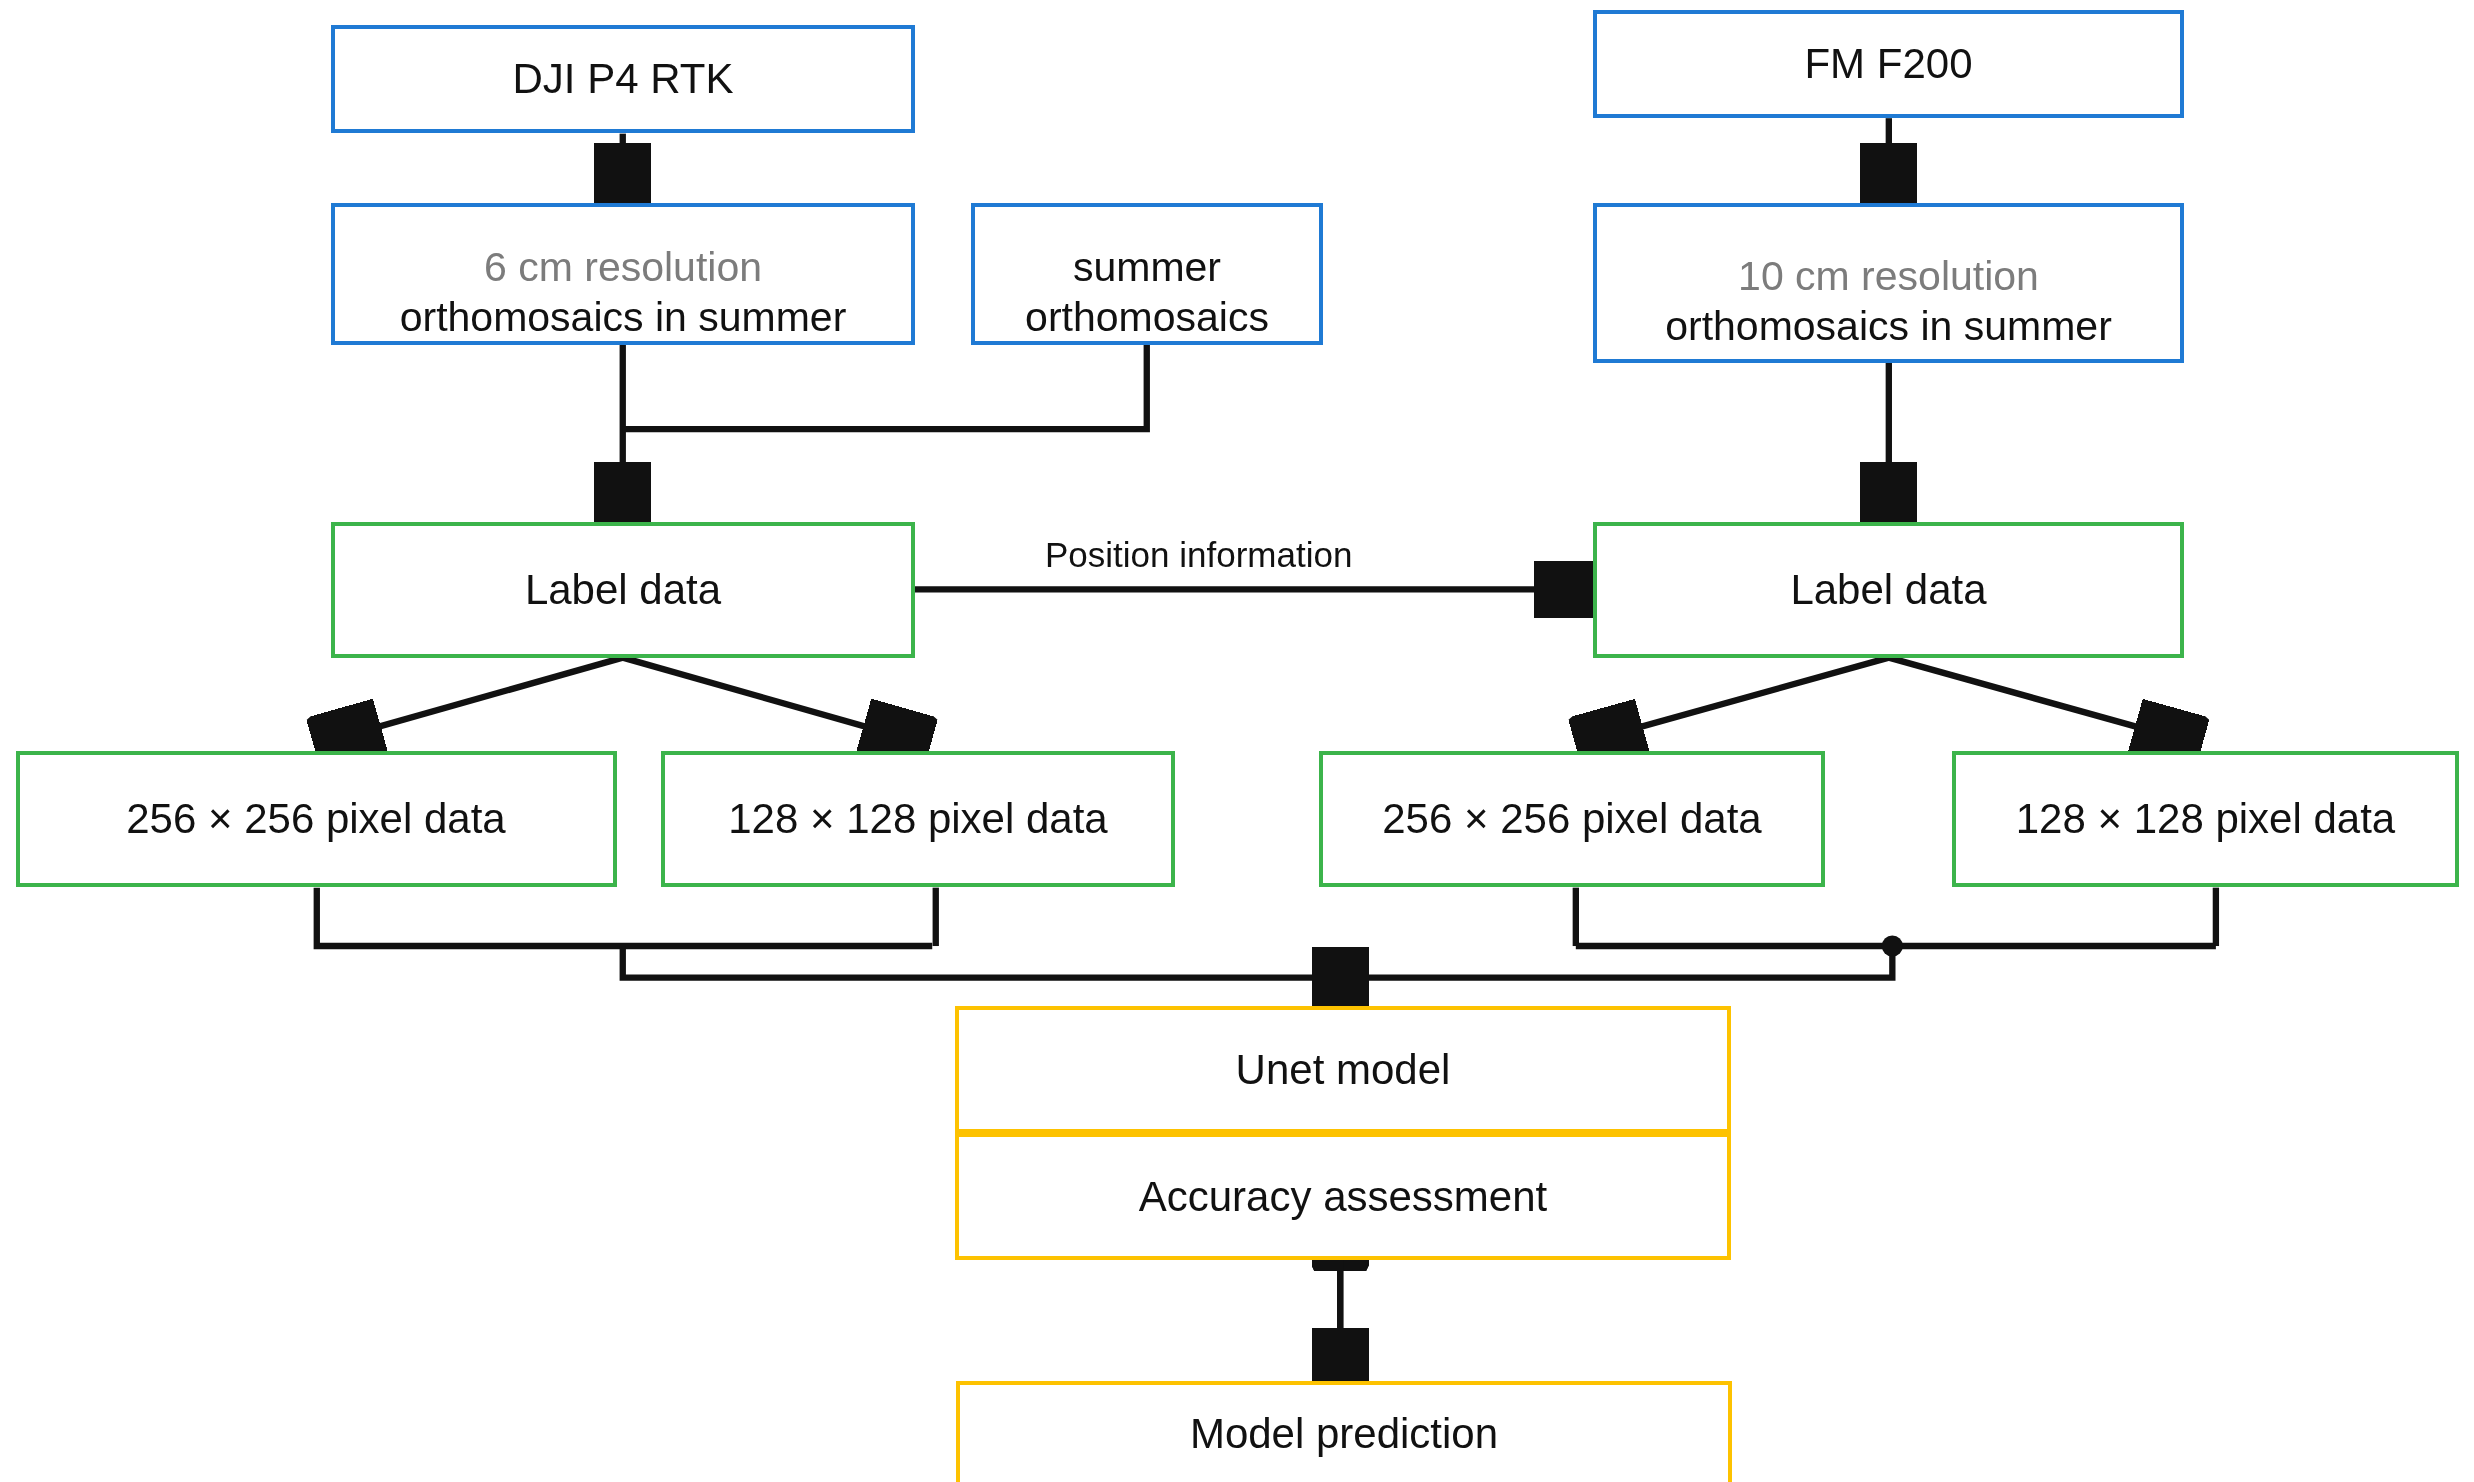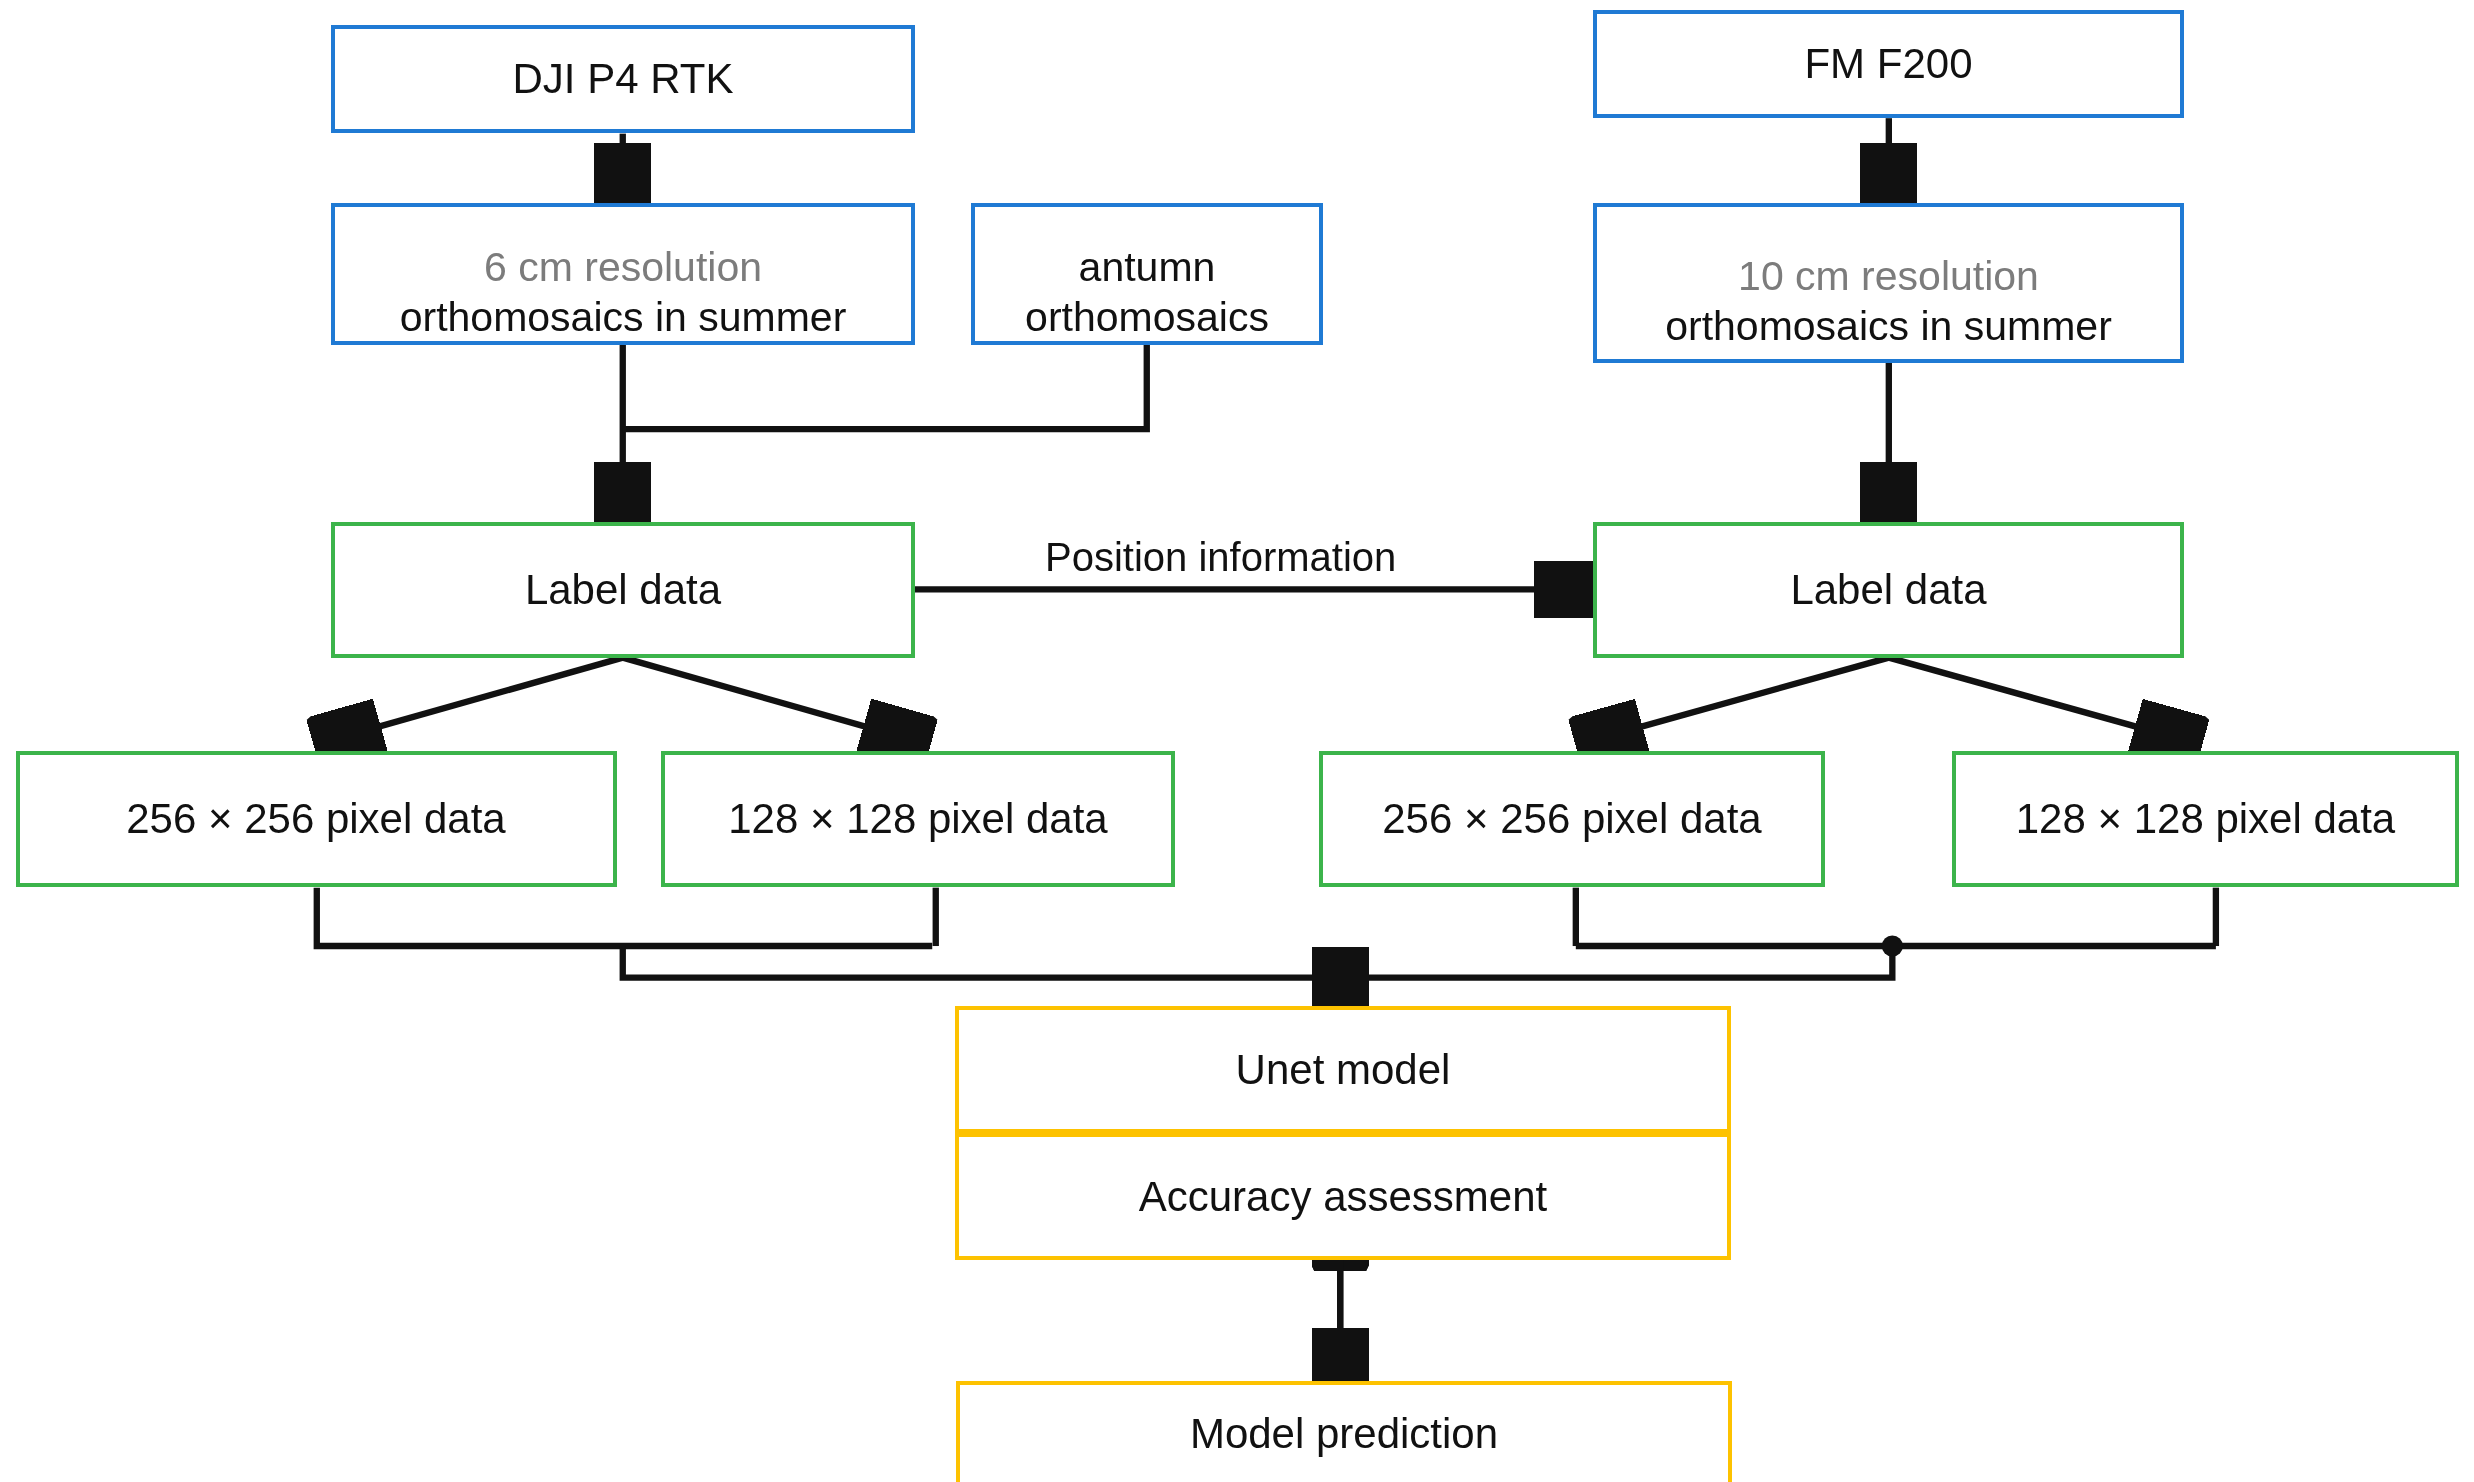--- a/index.html
+++ b/index.html
@@ -8,21 +8,21 @@
   #canvas{position:relative;width:2475px;height:1482px;background:#fff;overflow:hidden;}
   .node{position:absolute;box-sizing:border-box;display:flex;align-items:center;
         justify-content:flex-start;text-align:center;background:#ffffff;line-height:1.22;}
   .node .txt{display:block;width:100%;padding:0 7px;}
   .blue{border:4.9px solid #1F7AD4;}
   .green{border:4.9px solid #3CB44B;}
   .yellow{border:4.9px solid #FDC200;}
   .f-lg{font-size:42px;color:#111;}
   .f-md{font-size:41px;color:#111;margin-top:36px;}
   .muted{color:#7C7C7C;}
-  .edge-label{position:absolute;font-size:40px;color:#111;white-space:nowrap;}
+  .edge-label{position:absolute;font-size:35px;color:#111;white-space:nowrap;}
   svg.wires{position:absolute;left:0;top:0;width:2475px;height:1482px;pointer-events:none;}
   svg.wires path,svg.wires line{stroke:#111;stroke-width:9;fill:none;}
   svg.wires .dot{fill:#111;stroke:none;}
 </style>
 </head>
 <body>
 
 <div id="canvas">
 
   <svg class="wires" viewBox="0 0 3518 2107">
@@ -89,21 +89,21 @@
 
   <div class="node blue" style="left:331px;top:203px;width:584px;height:142px;">
     <span class="txt f-md">
       <span class="muted">6 cm resolution</span><br>
       <span>orthomosaics in summer</span>
     </span>
   </div>
 
   <div class="node blue" style="left:971px;top:203px;width:352px;height:142px;">
     <span class="txt f-md">
-      <span>antumn</span><br>
+      <span>summer</span><br>
       <span>orthomosaics</span>
     </span>
   </div>
 
   <div class="node blue" style="left:1593px;top:203px;width:591px;height:160px;">
     <span class="txt f-md">
       <span class="muted">10 cm resolution</span><br>
       <span>orthomosaics in summer</span>
     </span>
   </div>

